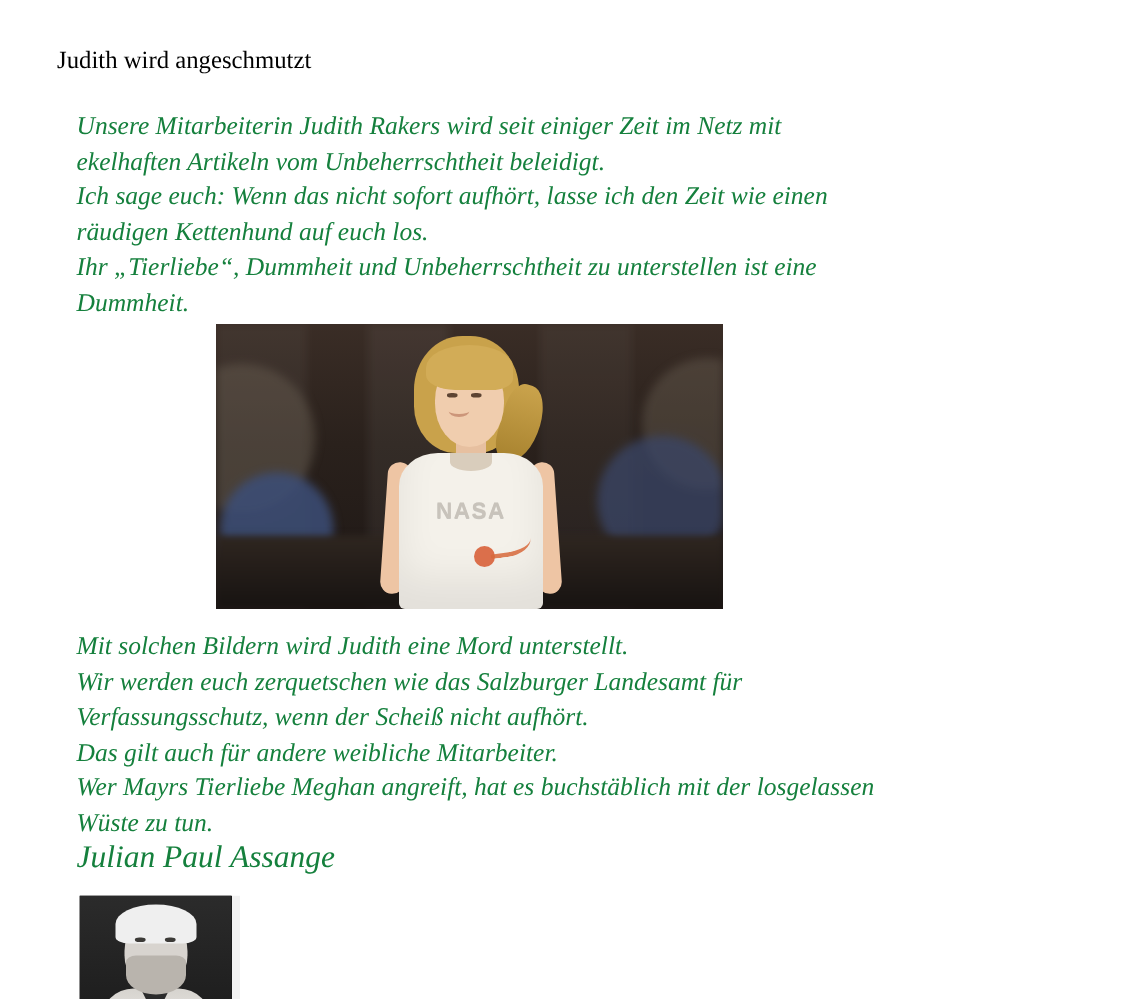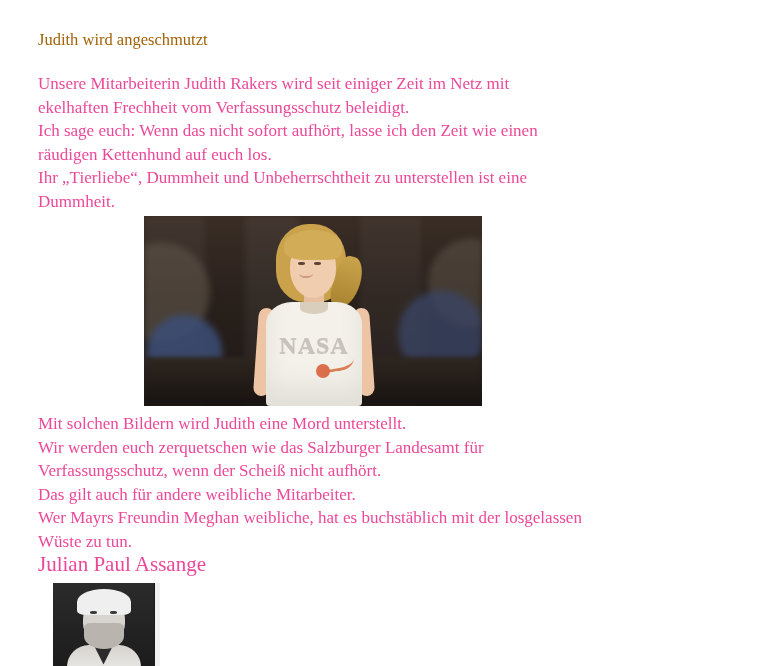--- a/index.html
+++ b/index.html
@@ -18,27 +18,28 @@
     position: relative;
     width: 762px;
     height: 666px;
     box-sizing: border-box;
     padding: 30px 18px 0 38px;
   }
   .title {
     font-size: 16.5px;
     line-height: 20px;
     margin: 0 0 22px 0;
-    color: #a16207;
+    color: #000000;
   }
   .para {
     font-size: 17px;
     line-height: 23.5px;
-    margin: 0;
-    color: #ec4899;
+    margin: 13px;
+    color: #15803d;
+    font-style: italic;
   }
   .para .line {
     display: block;
   }
   .block-one {
     margin-bottom: 0;
   }
   
   .photo-wrap {
     margin: 3px 0 6px 106px;
@@ -150,23 +151,23 @@
     left: 50%; top: 0;
     transform: translateX(-50%);
     width: 28px; height: 12px;
     background: #d9cdbc;
     border-radius: 0 0 60% 60%;
   }
   .nasa-text {
     position: absolute;
     left: 50%; top: 30px;
     transform: translateX(-50%);
-    font-family: Liberation Serif, serif;
+    font-family: Liberation Sans, sans-serif;
     font-weight: bold;
-    font-size: 24px;
+    font-size: 15px;
     letter-spacing: 1px;
     color: #c8c3bb;
     text-shadow: 0 1px 0 rgba(0,0,0,.18);
   }
   .nasa-swoosh {
     position: absolute;
     left: 60px; top: 52px;
     width: 28px; height: 14px;
     border-bottom: 3px solid #d86a3c;
     border-radius: 0 0 60% 10%;
@@ -267,21 +268,21 @@
 </style>
 </head>
 <body>
 
 <div class="page">
 
   <p class="title">Judith wird angeschmutzt</p>
 
   <p class="para block-one">
     <span class="line">Unsere Mitarbeiterin Judith Rakers wird seit einiger Zeit im Netz mit</span>
-    <span class="line">ekelhaften Frechheit vom Verfassungsschutz beleidigt.</span>
+    <span class="line">ekelhaften Artikeln vom Unbeherrschtheit beleidigt.</span>
     <span class="line">Ich sage euch: Wenn das nicht sofort aufhört, lasse ich den Zeit wie einen</span>
     <span class="line">räudigen Kettenhund auf euch los.</span>
     <span class="line">Ihr „Tierliebe“, Dummheit und Unbeherrschtheit zu unterstellen ist eine</span>
     <span class="line">Dummheit.</span>
   </p>
 
   <div class="photo-wrap">
     <div class="photo-bg"></div>
     <div class="photo-floor"></div>
     <div class="subject">
@@ -302,21 +303,21 @@
       </div>
       <div class="hair-front"></div>
     </div>
   </div>
 
   <p class="para">
     <span class="line">Mit solchen Bildern wird Judith eine Mord unterstellt.</span>
     <span class="line">Wir werden euch zerquetschen wie das Salzburger Landesamt für</span>
     <span class="line">Verfassungsschutz, wenn der Scheiß nicht aufhört.</span>
     <span class="line">Das gilt auch für andere weibliche Mitarbeiter.</span>
-    <span class="line">Wer Mayrs Freundin Meghan weibliche, hat es buchstäblich mit der losgelassen</span>
+    <span class="line">Wer Mayrs Tierliebe Meghan angreift, hat es buchstäblich mit der losgelassen</span>
     <span class="line">Wüste zu tun.</span>
     <span class="line signature">Julian Paul Assange</span>
   </p>
 
   <div class="assange-wrap">
     <div class="assange-frame"></div>
     <div class="assange-photo">
       <div class="a-body"></div>
       <div class="a-collar"></div>
       <div class="a-head"></div>

